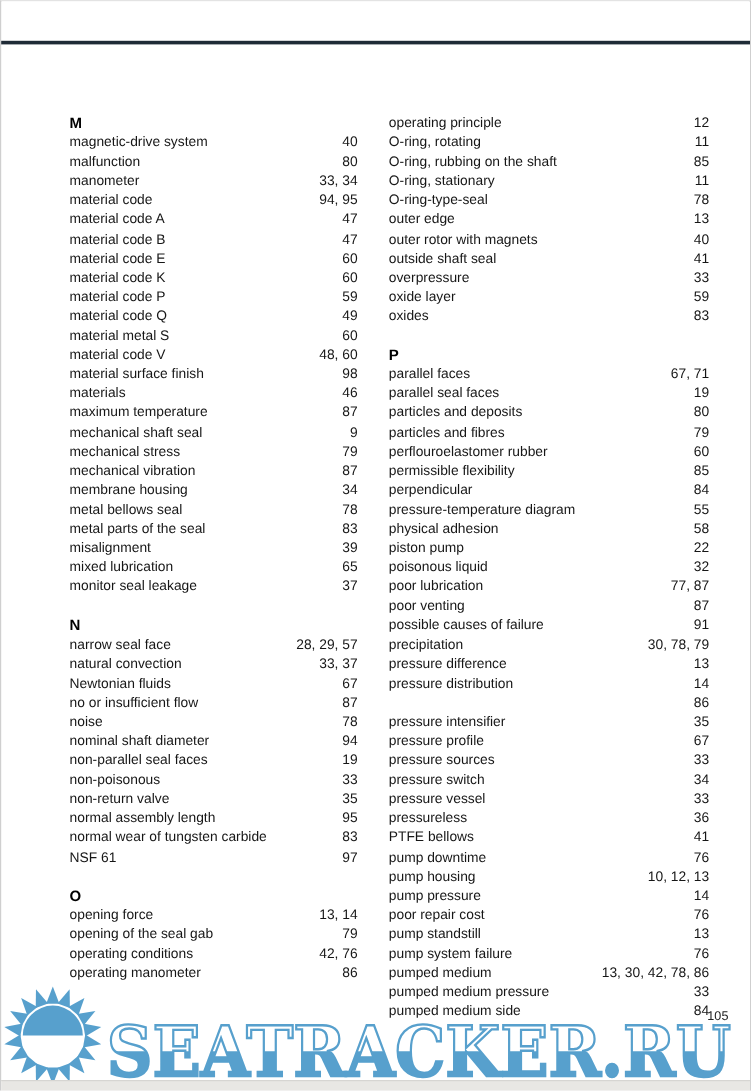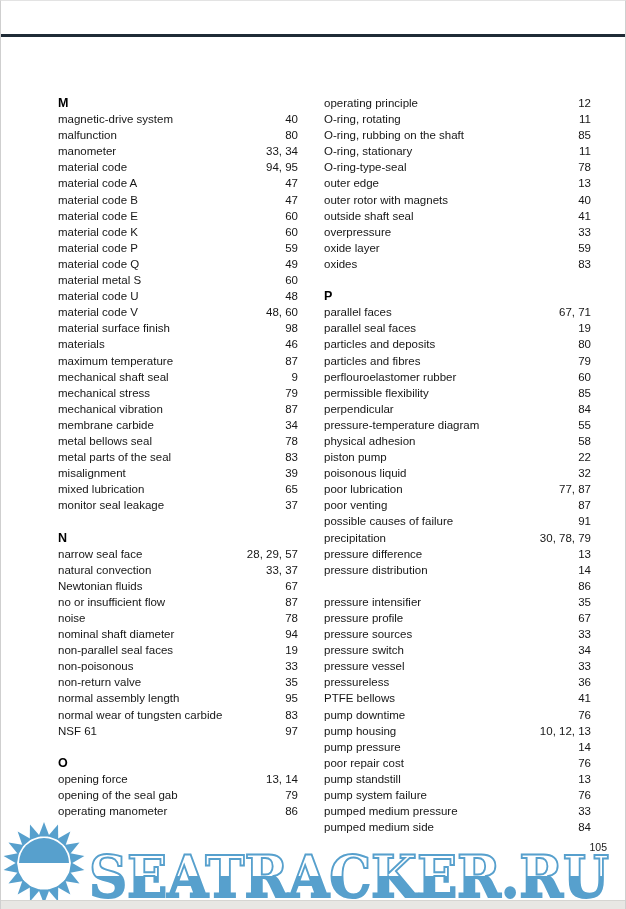--- a/index.html
+++ b/index.html
@@ -119,24 +119,20 @@
         </div>
         <div class="row">
           <span class="term">material code Q</span>
           <span class="pages">49</span>
         </div>
         <div class="row">
           <span class="term">material metal S</span>
           <span class="pages">60</span>
         </div>
         <div class="row">
-          <span class="term">material code U</span>
-          <span class="pages">48</span>
-        </div>
-        <div class="row">
           <span class="term">material code V</span>
           <span class="pages">48, 60</span>
         </div>
         <div class="row">
           <span class="term">material surface finish</span>
           <span class="pages">98</span>
         </div>
         <div class="row">
           <span class="term">materials</span>
           <span class="pages">46</span>
@@ -151,21 +147,21 @@
         </div>
         <div class="row">
           <span class="term">mechanical stress</span>
           <span class="pages">79</span>
         </div>
         <div class="row">
           <span class="term">mechanical vibration</span>
           <span class="pages">87</span>
         </div>
         <div class="row">
-          <span class="term">membrane carbide</span>
+          <span class="term">membrane housing</span>
           <span class="pages">34</span>
         </div>
         <div class="row">
           <span class="term">metal bellows seal</span>
           <span class="pages">78</span>
         </div>
         <div class="row">
           <span class="term">metal parts of the seal</span>
           <span class="pages">83</span>
         </div>
@@ -239,20 +235,24 @@
         </div>
         <div class="row">
           <span class="term">opening force</span>
           <span class="pages">13, 14</span>
         </div>
         <div class="row">
           <span class="term">opening of the seal gab</span>
           <span class="pages">79</span>
         </div>
         <div class="row">
+          <span class="term">operating conditions</span>
+          <span class="pages">42, 76</span>
+        </div>
+        <div class="row">
           <span class="term">operating manometer</span>
           <span class="pages">86</span>
         </div>
       </div>
     <div class="col col-right" id="col-right">
         <div class="row">
           <span class="term">operating principle</span>
           <span class="pages">12</span>
         </div>
         <div class="row">
@@ -414,20 +414,24 @@
           <span class="term">poor repair cost</span>
           <span class="pages">76</span>
         </div>
         <div class="row">
           <span class="term">pump standstill</span>
           <span class="pages">13</span>
         </div>
         <div class="row">
           <span class="term">pump system failure</span>
           <span class="pages">76</span>
+        </div>
+        <div class="row">
+          <span class="term">pumped medium</span>
+          <span class="pages">13, 30, 42, 78, 86</span>
         </div>
         <div class="row">
           <span class="term">pumped medium pressure</span>
           <span class="pages">33</span>
         </div>
         <div class="row">
           <span class="term">pumped medium side</span>
           <span class="pages">84</span>
         </div>
       </div>

